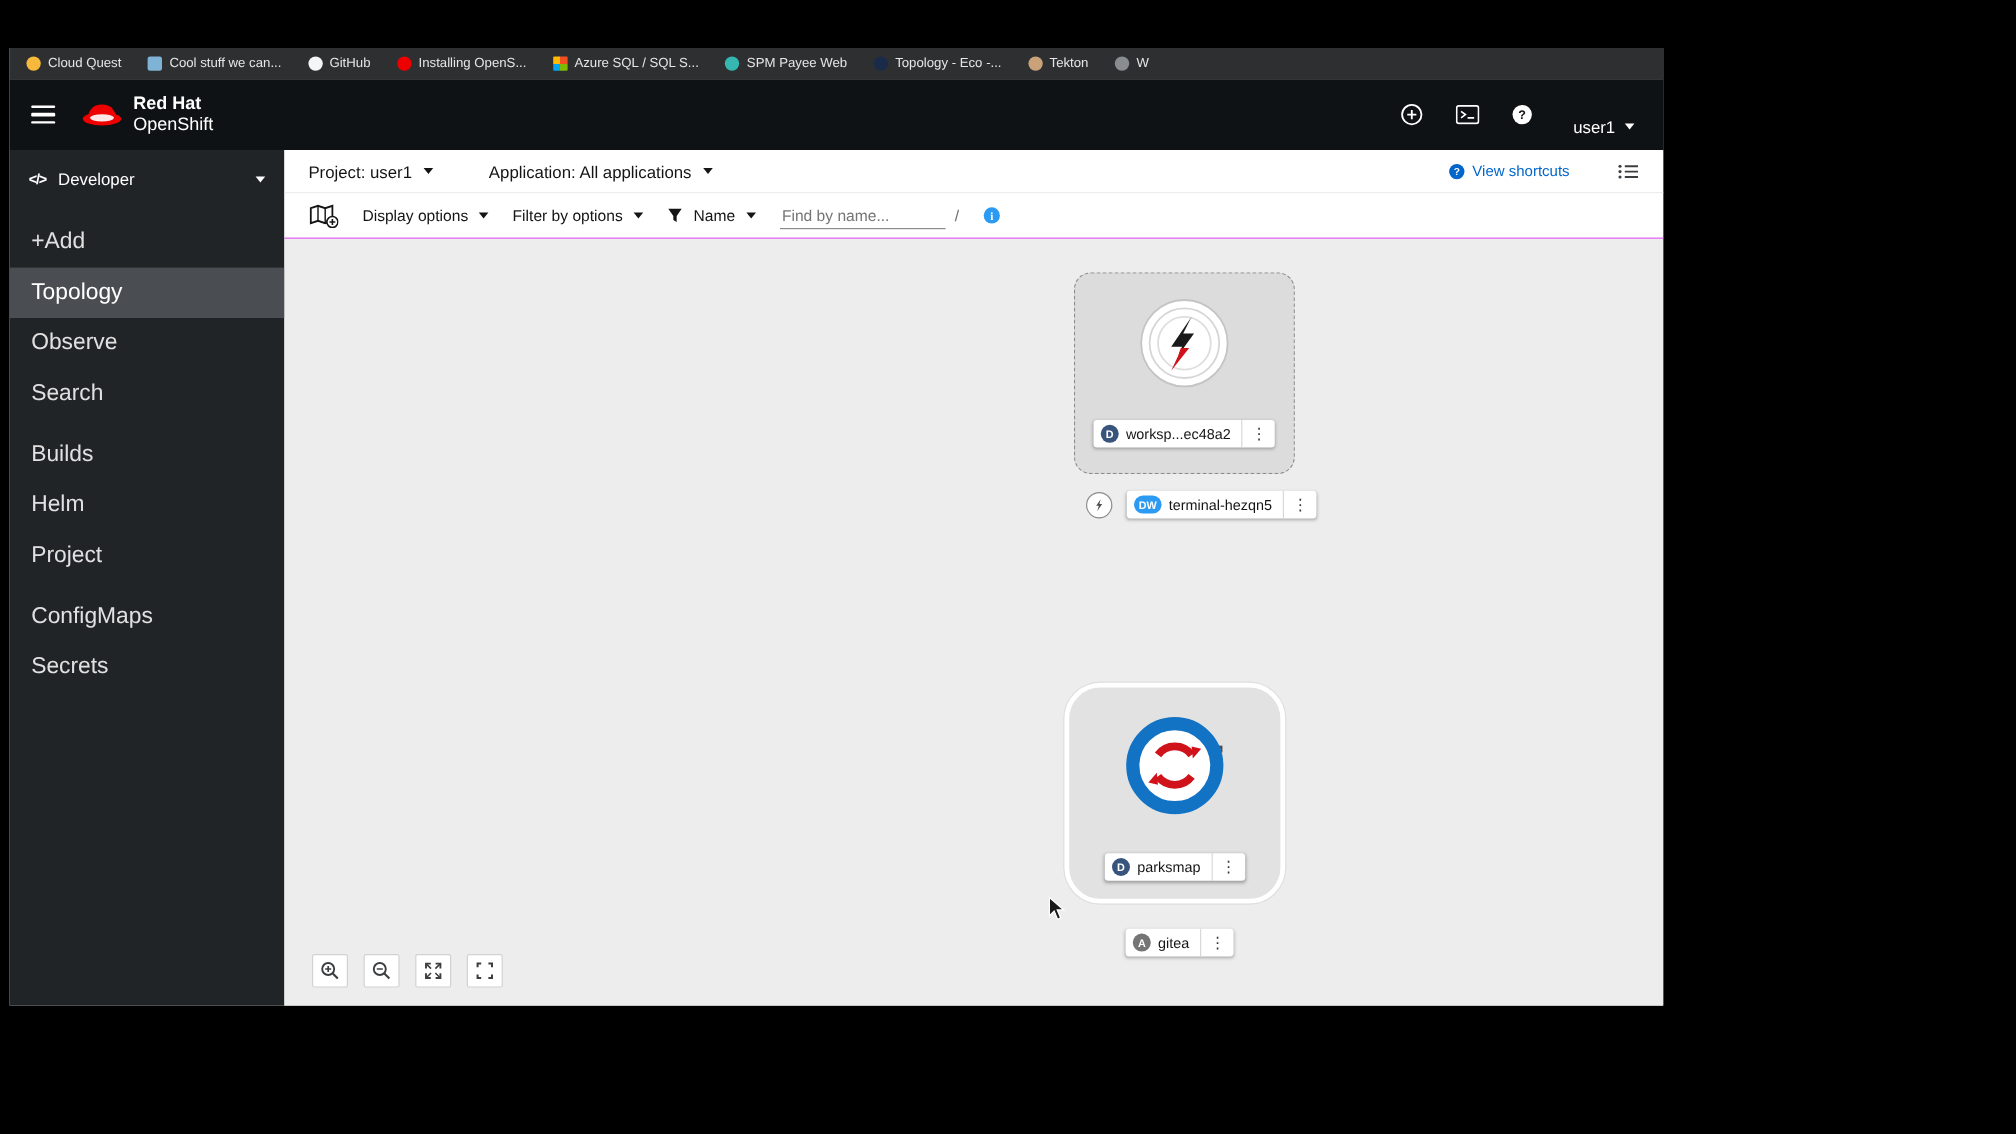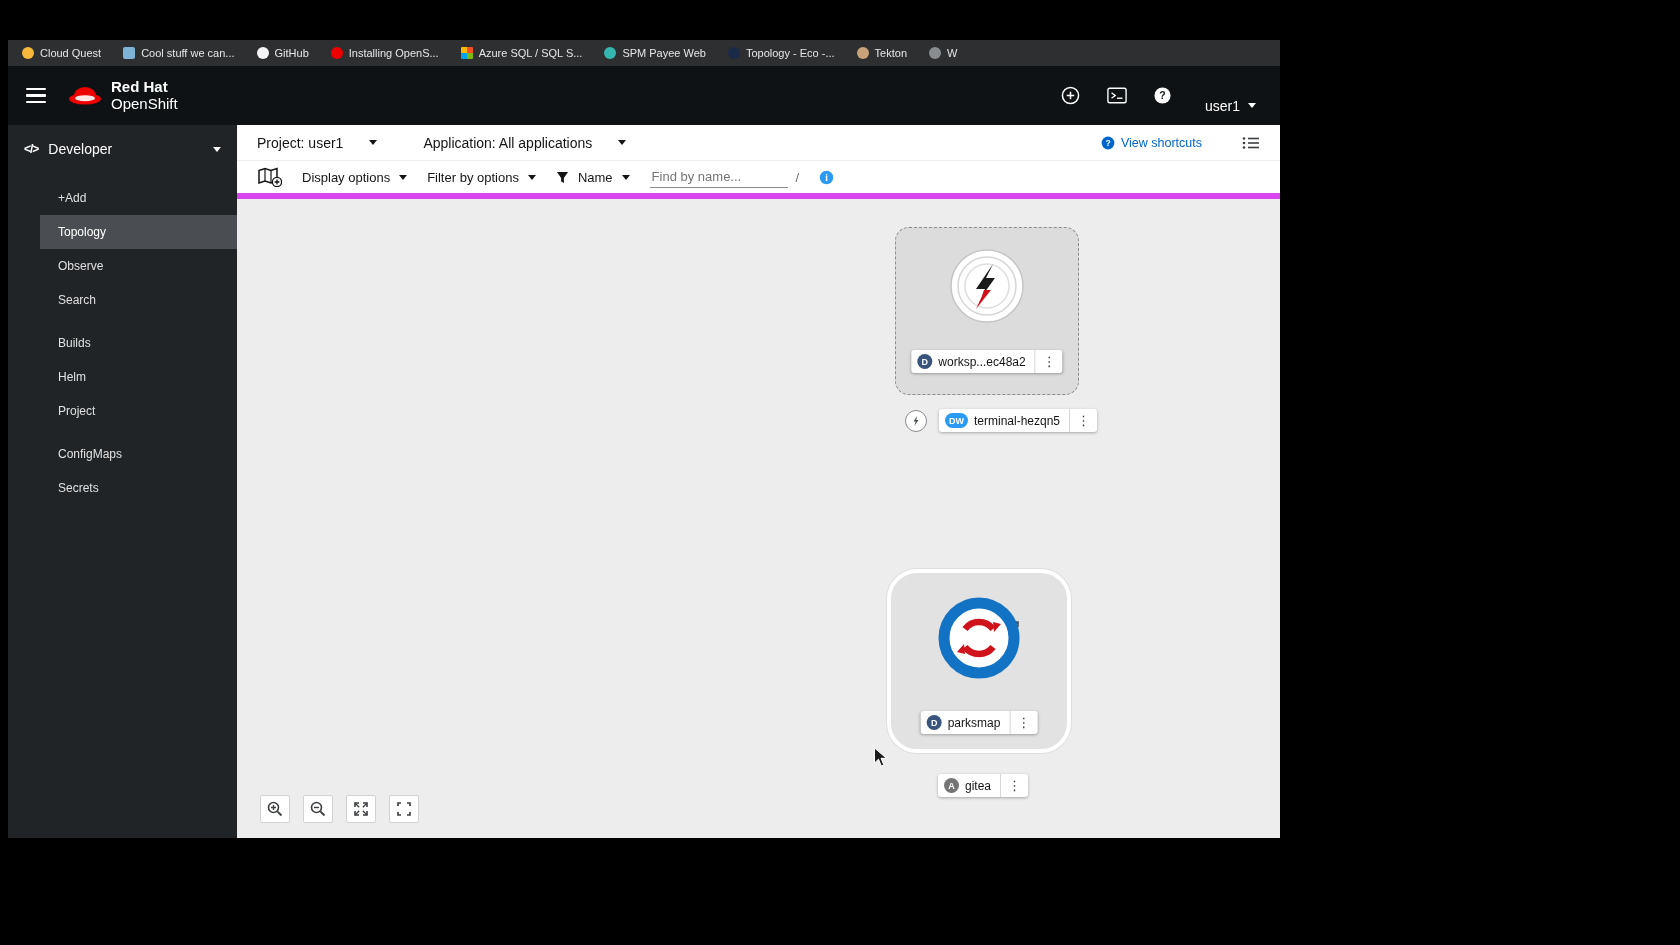--- a/index.html
+++ b/index.html
@@ -1,19 +1,19 @@
 <!DOCTYPE html>
 <html style="--masthead_bg: #0f1214; --bookmarks_bg: #2d2f31; --sidebar_bg: #212427; --sidebar_active: #4a4e52; --canvas_bg: #ededed; --link_blue: #0066cc; --info_blue: #2b9af3; --badge_d: #38547c; --badge_dw: #2b9af3; --badge_a: #757575; --brand_red: #ee0000; --parksmap_blue: #1273c4; --parksmap_red: #d0121b;"><head>
 <meta charset="utf-8">
 <style>
   * { margin:0; padding:0; box-sizing:border-box; }
   html,body { width:1680px; height:945px; }
   body { background:#000; font-family:"Liberation Sans", sans-serif; position:relative; overflow:hidden; }
 
-  .screen { position:absolute; left:8px; top:40px; width:1272px; height:798px;
+  .screen { position:absolute; left:8px; top:40px; width:1378px; height:798px;
             display:flex; flex-direction:column; background:var(--canvas_bg,#ededed); }
 
   
   .bookmarks { height:26px; background:var(--bookmarks_bg,#2d2f31); display:flex; align-items:center;
                gap:22px; padding:0 14px; flex:0 0 auto; }
   .bm { display:flex; align-items:center; gap:6px; color:#e6e6e6; font-size:11px; white-space:nowrap; cursor:pointer; }
   .fav { width:12px; height:12px; border-radius:50%; display:inline-block; flex:0 0 auto; }
   .f0 { background:#f6b93b; }
   .f1 { background:#7fb3d5; border-radius:2px; }
   .f2 { background:#f5f5f5; }
@@ -42,36 +42,36 @@
   .content-row { flex:1; display:flex; min-height:0; }
 
   
   .sidebar { width:229px; background:var(--sidebar_bg,#212427); flex:0 0 auto; display:flex;
              flex-direction:column; color:#d2d2d2; }
   .perspective { display:flex; align-items:center; gap:10px; padding:16px 16px 8px 16px; color:#fff;
                  font-size:14px; cursor:pointer; }
   .code-icon { font-size:12px; font-weight:bold; color:#fff; letter-spacing:-1px; }
   .persp-caret { margin-left:auto; }
   .nav { margin-top:16px; display:flex; flex-direction:column; }
-  .nav-item { padding:10px 18px; font-size:12px; color:#e0e0e0; cursor:pointer;margin-left:32px; }
+  .nav-item { padding:10px 18px; font-size:19px; color:#e0e0e0; cursor:pointer; }
   .nav-item.active { background:var(--sidebar_active,#4a4e52); color:#fff; }
   .nav-gap { height:9px; }
 
   
   .main { flex:1; display:flex; flex-direction:column; min-width:0; }
 
   .context-bar { height:36px; background:#fff; display:flex; align-items:center; padding:0 20px;
                  font-size:14px; color:#151515; border-bottom:1px solid #ececec; flex:0 0 auto; }
-  .ctx-item { display:flex; align-items:center; gap:26px; margin-right:46px; cursor:pointer; }
+  .ctx-item { display:flex; align-items:center; gap:10px; margin-right:46px; cursor:pointer; }
   .ctx-right { margin-left:auto; display:flex; align-items:center; gap:40px; }
   .view-shortcuts { color:var(--link_blue,#0066cc); font-size:12.5px; display:flex; gap:6px;
                     align-items:center; cursor:pointer; }
   .legend-btn { cursor:pointer; display:flex; align-items:center; }
 
-  .toolbar { height:38px; background:#fff; border-bottom:6px solid #d946ef; display:flex;
+  .toolbar { height:38px; background:#fff; border-bottom:1px solid #d946ef; display:flex;
              align-items:center; gap:20px; padding:0 20px; font-size:13px; color:#151515; flex:0 0 auto; }
   .dd { display:flex; align-items:center; gap:9px; cursor:pointer; }
   .tool-icon-btn { cursor:pointer; display:flex; align-items:center; }
   .find-wrap { display:flex; align-items:center; gap:8px; }
   .find-input { border:none; border-bottom:1px solid #8a8d90; font-size:13px; width:138px; padding:3px 2px;
                 background:transparent; color:#555; font-family:"Liberation Sans",sans-serif; outline:none; }
   .slash-hint { color:#6a6e73; font-size:13px; }
 
   
   .canvas { position:relative; flex:1; background:var(--canvas_bg,#ededed); overflow:hidden; }

